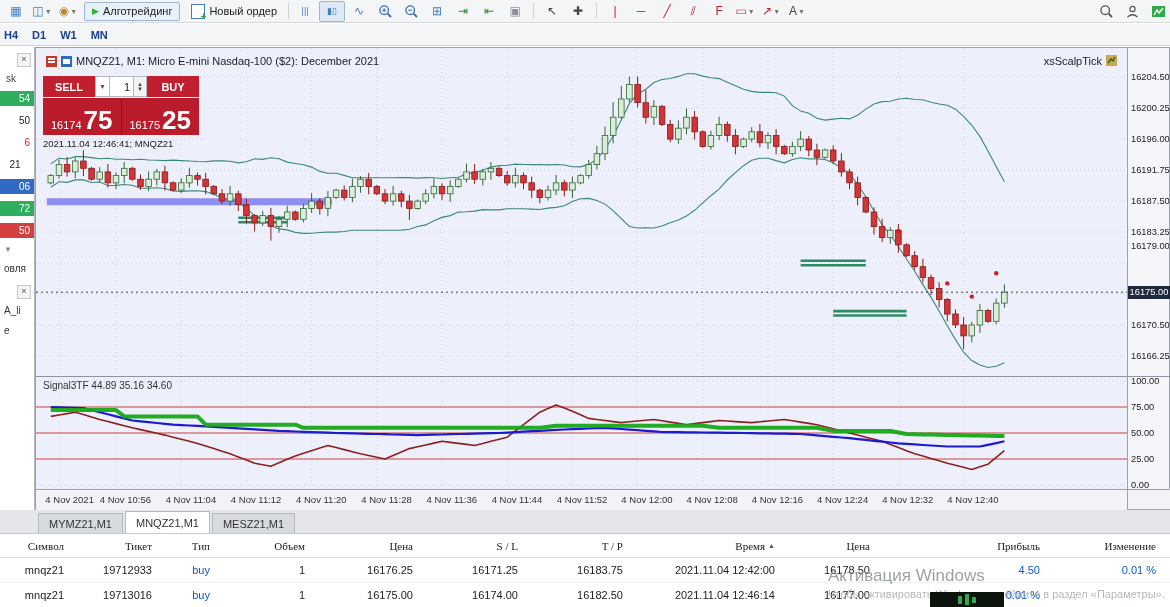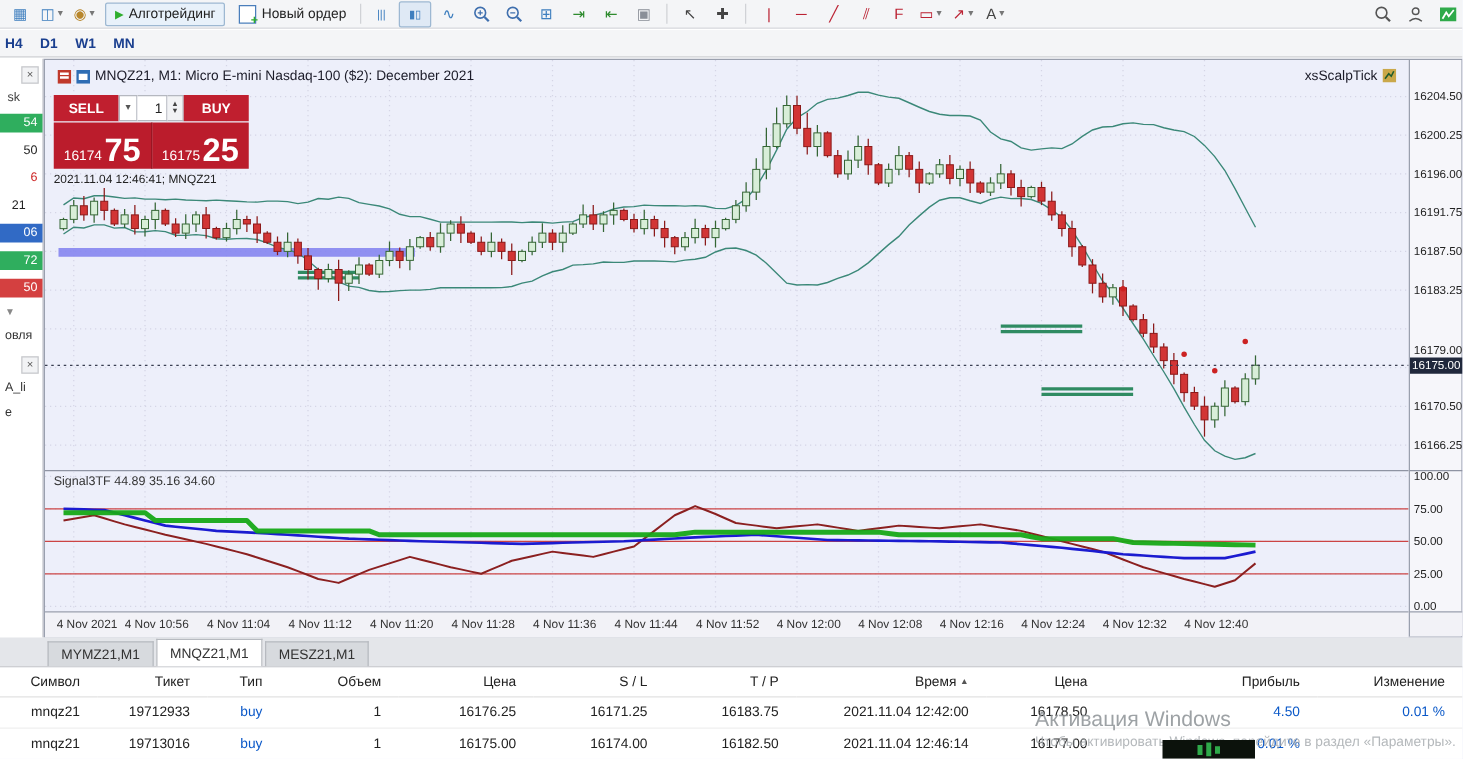--- a/index.html
+++ b/index.html
@@ -82,21 +82,21 @@
   .tabsbar{position:absolute;left:0;top:510px;width:1170px;height:24px;background:#e4e6ea;border-bottom:1px solid #c6c8cc;
            display:flex;align-items:flex-end;padding-left:38px;box-sizing:border-box;gap:2px;}
   .ctab{height:19px;padding:0 10px;font-size:11px;display:flex;align-items:center;background:#d7dade;
         border:1px solid #b7bac0;border-bottom:none;color:#333;cursor:default;}
   .ctab.active{background:#fff;height:21px;}
 
   
   .bottom{position:absolute;left:0;top:534px;width:1170px;height:73px;background:#fff;}
   .trow{display:grid;grid-template-columns:78px 88px 58px 95px 108px 105px 105px 152px 95px 170px 116px;height:24px;}
   .tcell{text-align:right;padding-right:14px;line-height:24px;font-size:11px;white-space:nowrap;overflow:hidden;}
-  .thead .tcell{color:#222;border-bottom:1px solid #e2e2e2;}
+  .thead .tcell{color:#222;border-bottom:1px solid #e2e2e2;font-family:Liberation Serif, serif;}
   .trow.body{border-bottom:1px solid #f0f0f0;}
   .blue{color:#0a58c8;}
   .sortarrow{font-size:7px;color:#555;margin-left:3px;vertical-align:2px;}
 
   
   .wm1{position:absolute;left:828px;top:566px;font-size:17px;color:#8d9296;opacity:.85;pointer-events:none;}
   .wm2{position:absolute;left:828px;top:588px;font-size:11px;color:#a2a7ab;opacity:.8;pointer-events:none;white-space:nowrap;}
   .patch{position:absolute;left:930px;top:592px;width:74px;height:15px;background:#0c120c;display:flex;
          align-items:center;justify-content:center;gap:3px;}
   .patch span{display:block;width:4px;background:#2faa4a;}
@@ -571,21 +571,21 @@
       <div class="t-lab" style="left: 862.4px;">4 Nov 12:32</div>
       <div class="t-lab" style="left: 927.6px;">4 Nov 12:40</div>
     </div>
   <div class="pricescale" id="pricescale">
       <div class="p-lab" style="top: 24.156px;">16204.50</div>
       <div class="p-lab" style="top: 55.1342px;">16200.25</div>
       <div class="p-lab" style="top: 86.1125px;">16196.00</div>
       <div class="p-lab" style="top: 117.091px;">16191.75</div>
       <div class="p-lab" style="top: 148.069px;">16187.50</div>
       <div class="p-lab" style="top: 179.047px;">16183.25</div>
-      <div class="p-lab" style="top: 227px;">16179.00</div>
+      <div class="p-lab" style="top: 193px;">16179.00</div>
       <div class="p-lab" style="top: 271.982px;">16170.50</div>
       <div class="p-lab" style="top: 302.96px;">16166.25</div>
       <div class="p-tag" style="top: 237.681px;">16175.00</div>
       <div style="position: absolute; left: 0px; top: 328px; width: 42px; height: 1px; background: rgb(143, 148, 163);"></div>
       <div class="p-lab" style="top: 328px;">100.00</div>
       <div class="p-lab" style="top: 354px;">75.00</div>
       <div class="p-lab" style="top: 380px;">50.00</div>
       <div class="p-lab" style="top: 406px;">25.00</div>
       <div class="p-lab" style="top: 432px;">0.00</div>
       <div style="position: absolute; left: 0px; top: 441px; width: 42px; height: 20px; background: rgb(242, 242, 247); border-top: 1px solid rgb(154, 160, 174); box-sizing: border-box;"></div>

